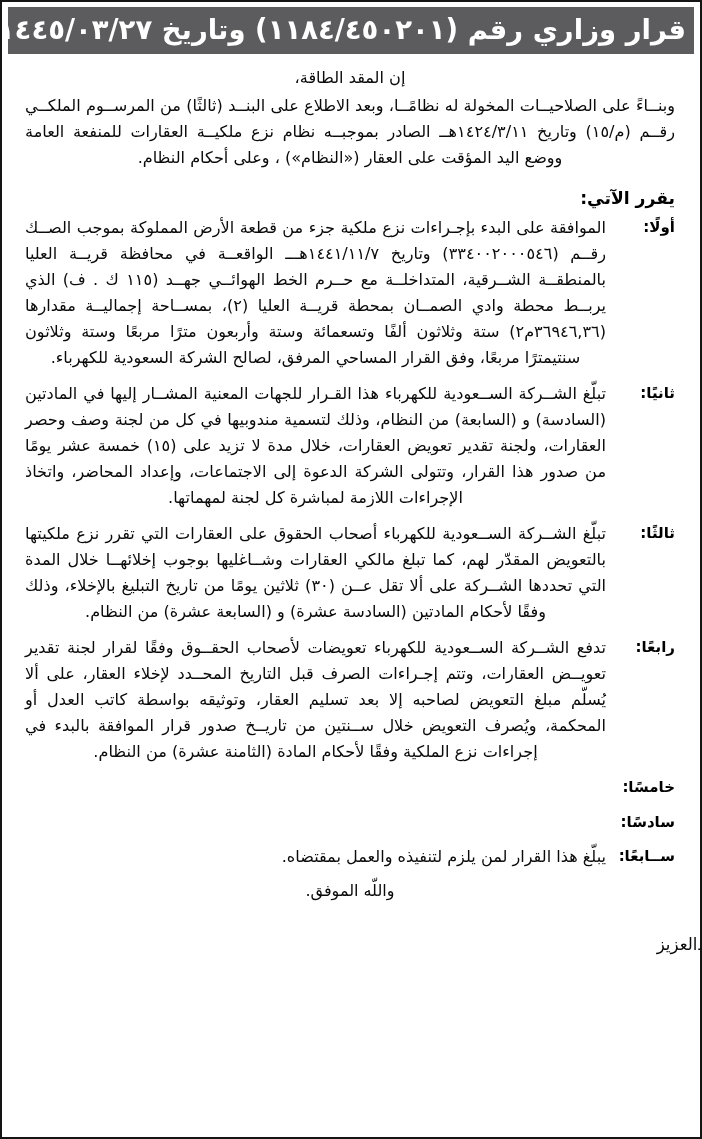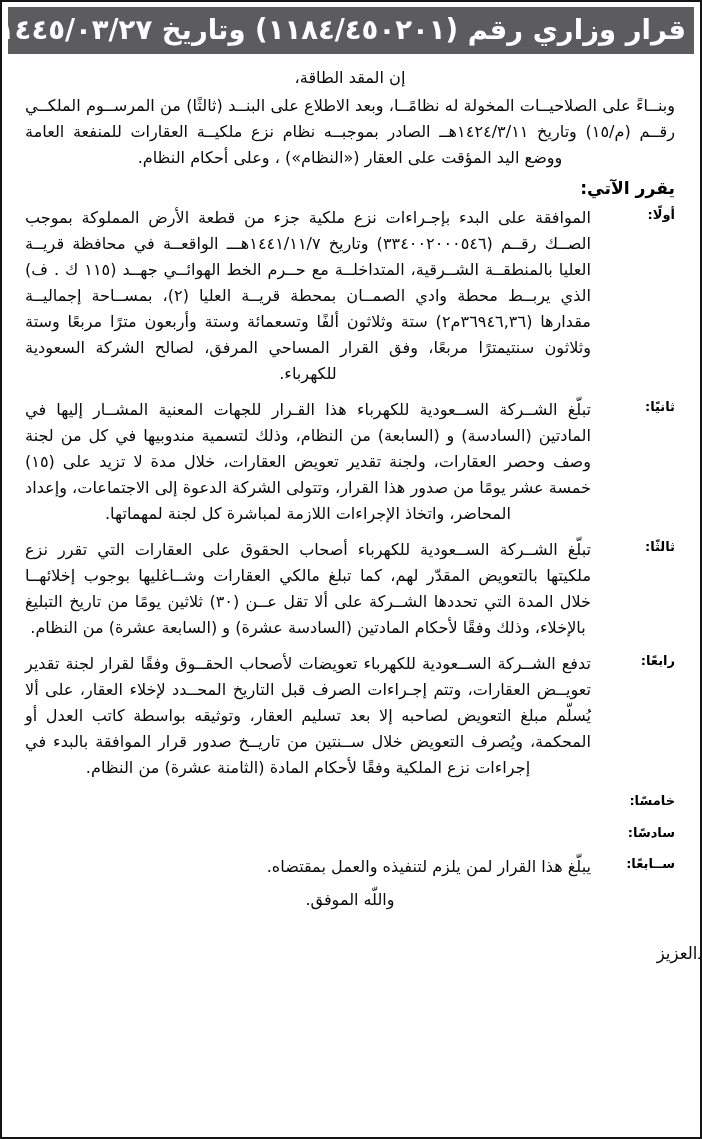--- a/index.html
+++ b/index.html
@@ -66,46 +66,46 @@
   }
   .para.opening-line {
     text-align: center;
     text-align-last: center;
     margin-bottom: 2px;
     padding-right: 0;
   }
   .para.intro {
     text-align: justify;
     text-align-last: center;
-    margin-bottom: 7px;
+    margin-bottom: 17px;
   }
 
   .decides {
     font-size: 17.2px;
     font-weight: bold;
     text-align: right;
     color: #000;
     margin: 3px 0 7px 0;
   }
 
   
   .clause {
     display: flex;
     flex-direction: row;
     align-items: flex-start;
     margin-bottom: 10.5px;
   }
   .clause-label {
     flex: 0 0 auto;
-    font-size: 13px;
+    font-size: 15px;
     font-weight: bold;
     color: #000;
     line-height: 1.61;
     white-space: nowrap;
-    padding-left: 22px;
+    padding-left: 7px;
     min-width: 62px;
     text-align: justify;
     text-align-last: justify;
   }
   .clause-text {
     flex: 1 1 auto;
     font-size: 16.1px;
     line-height: 1.61;
     color: #0a0a0a;
     text-align: justify;

